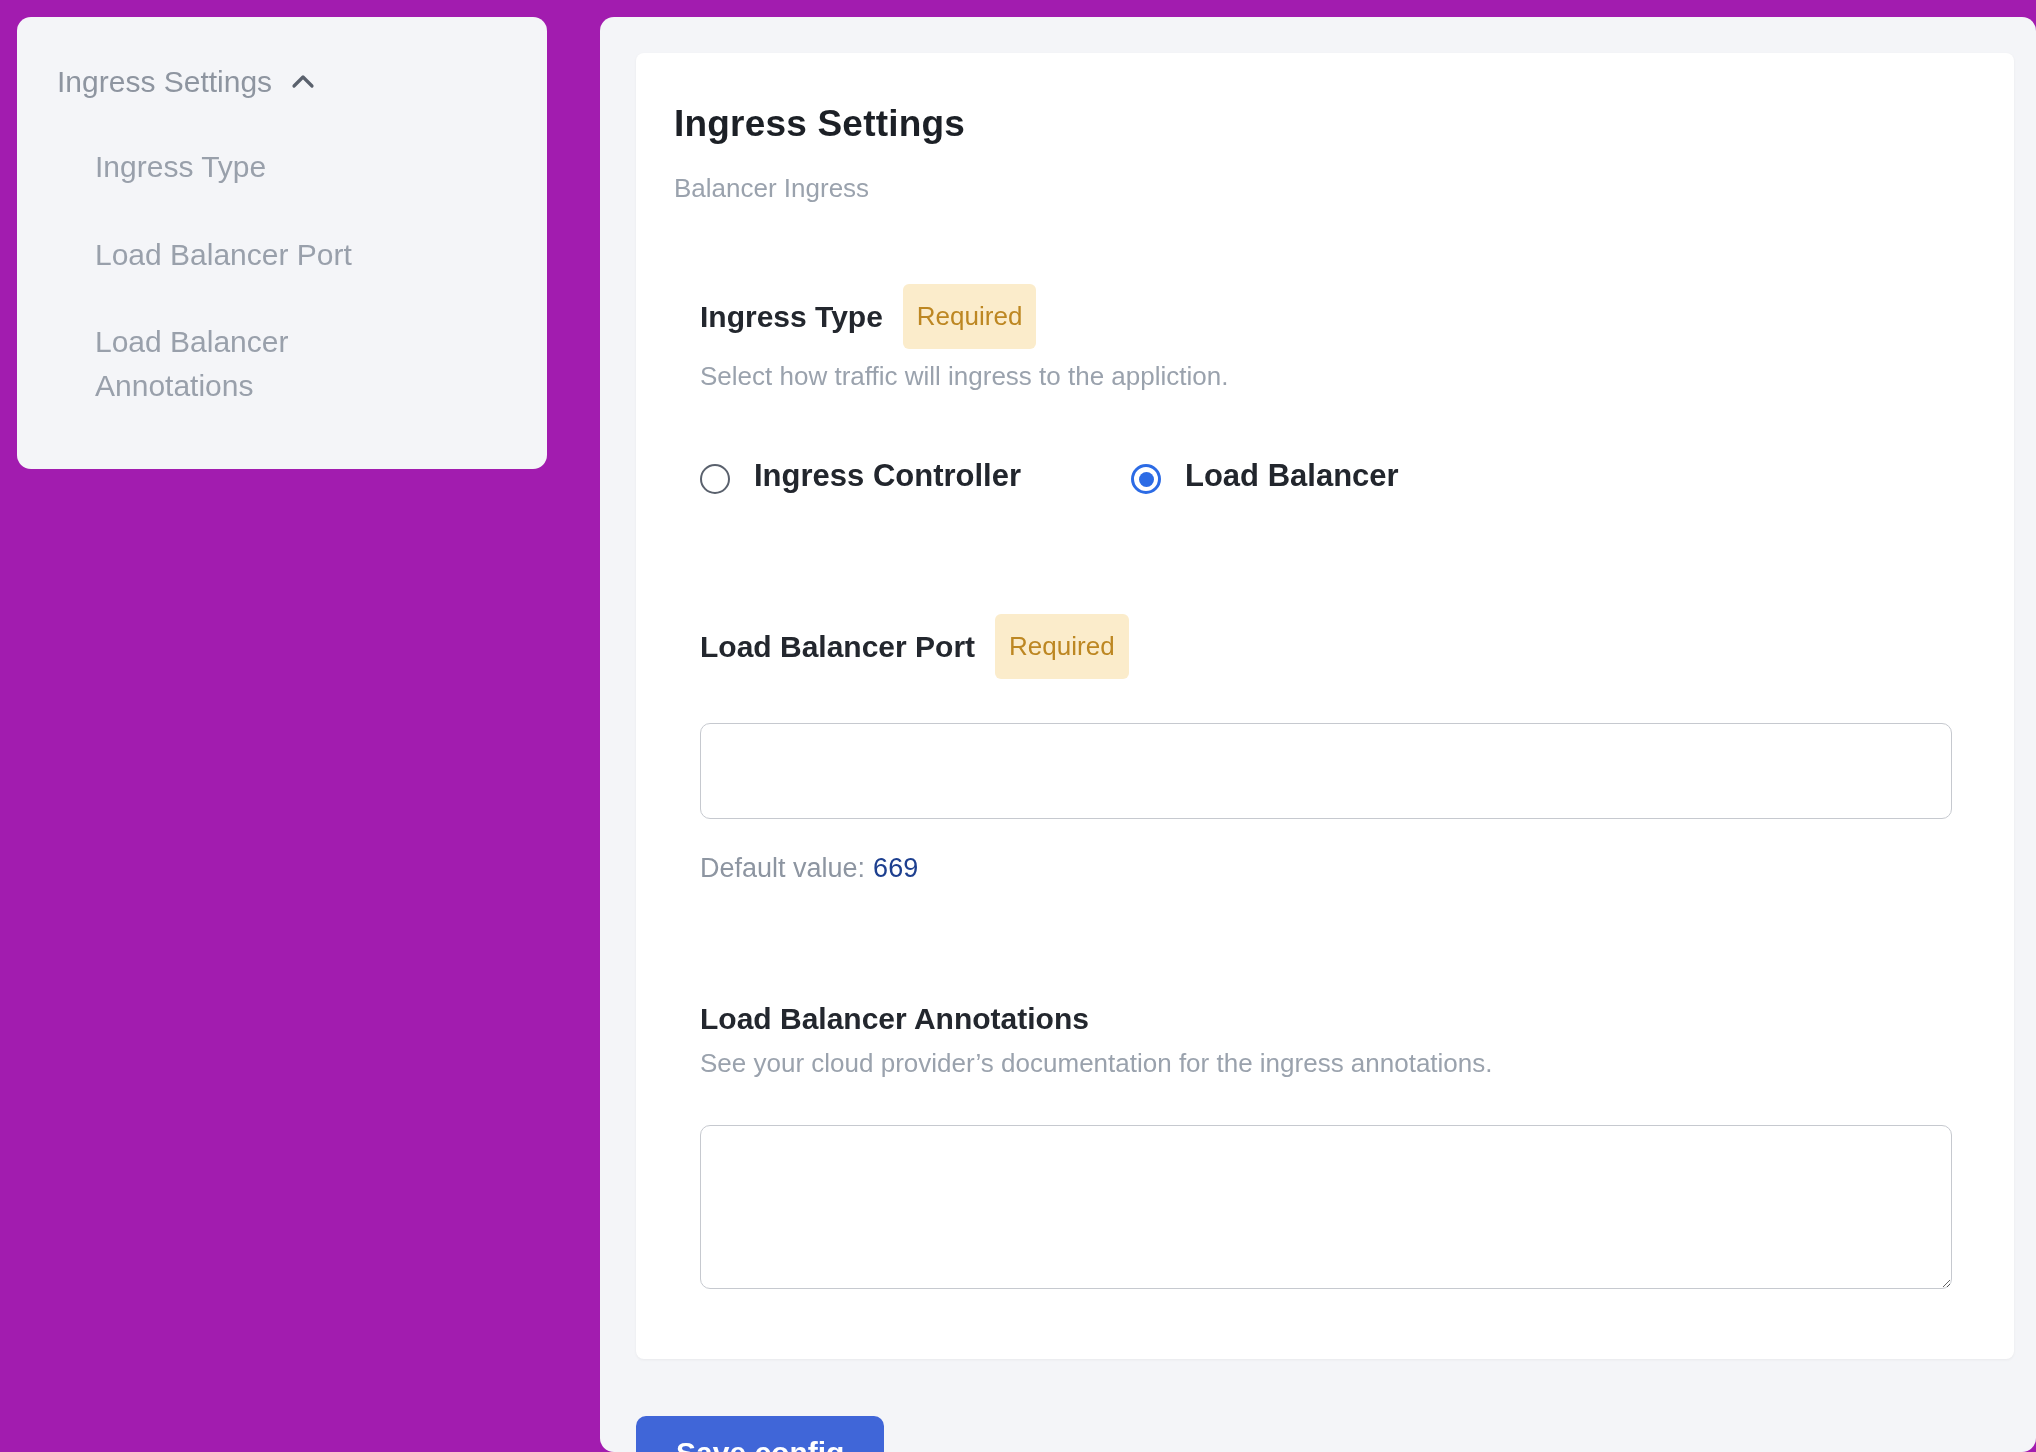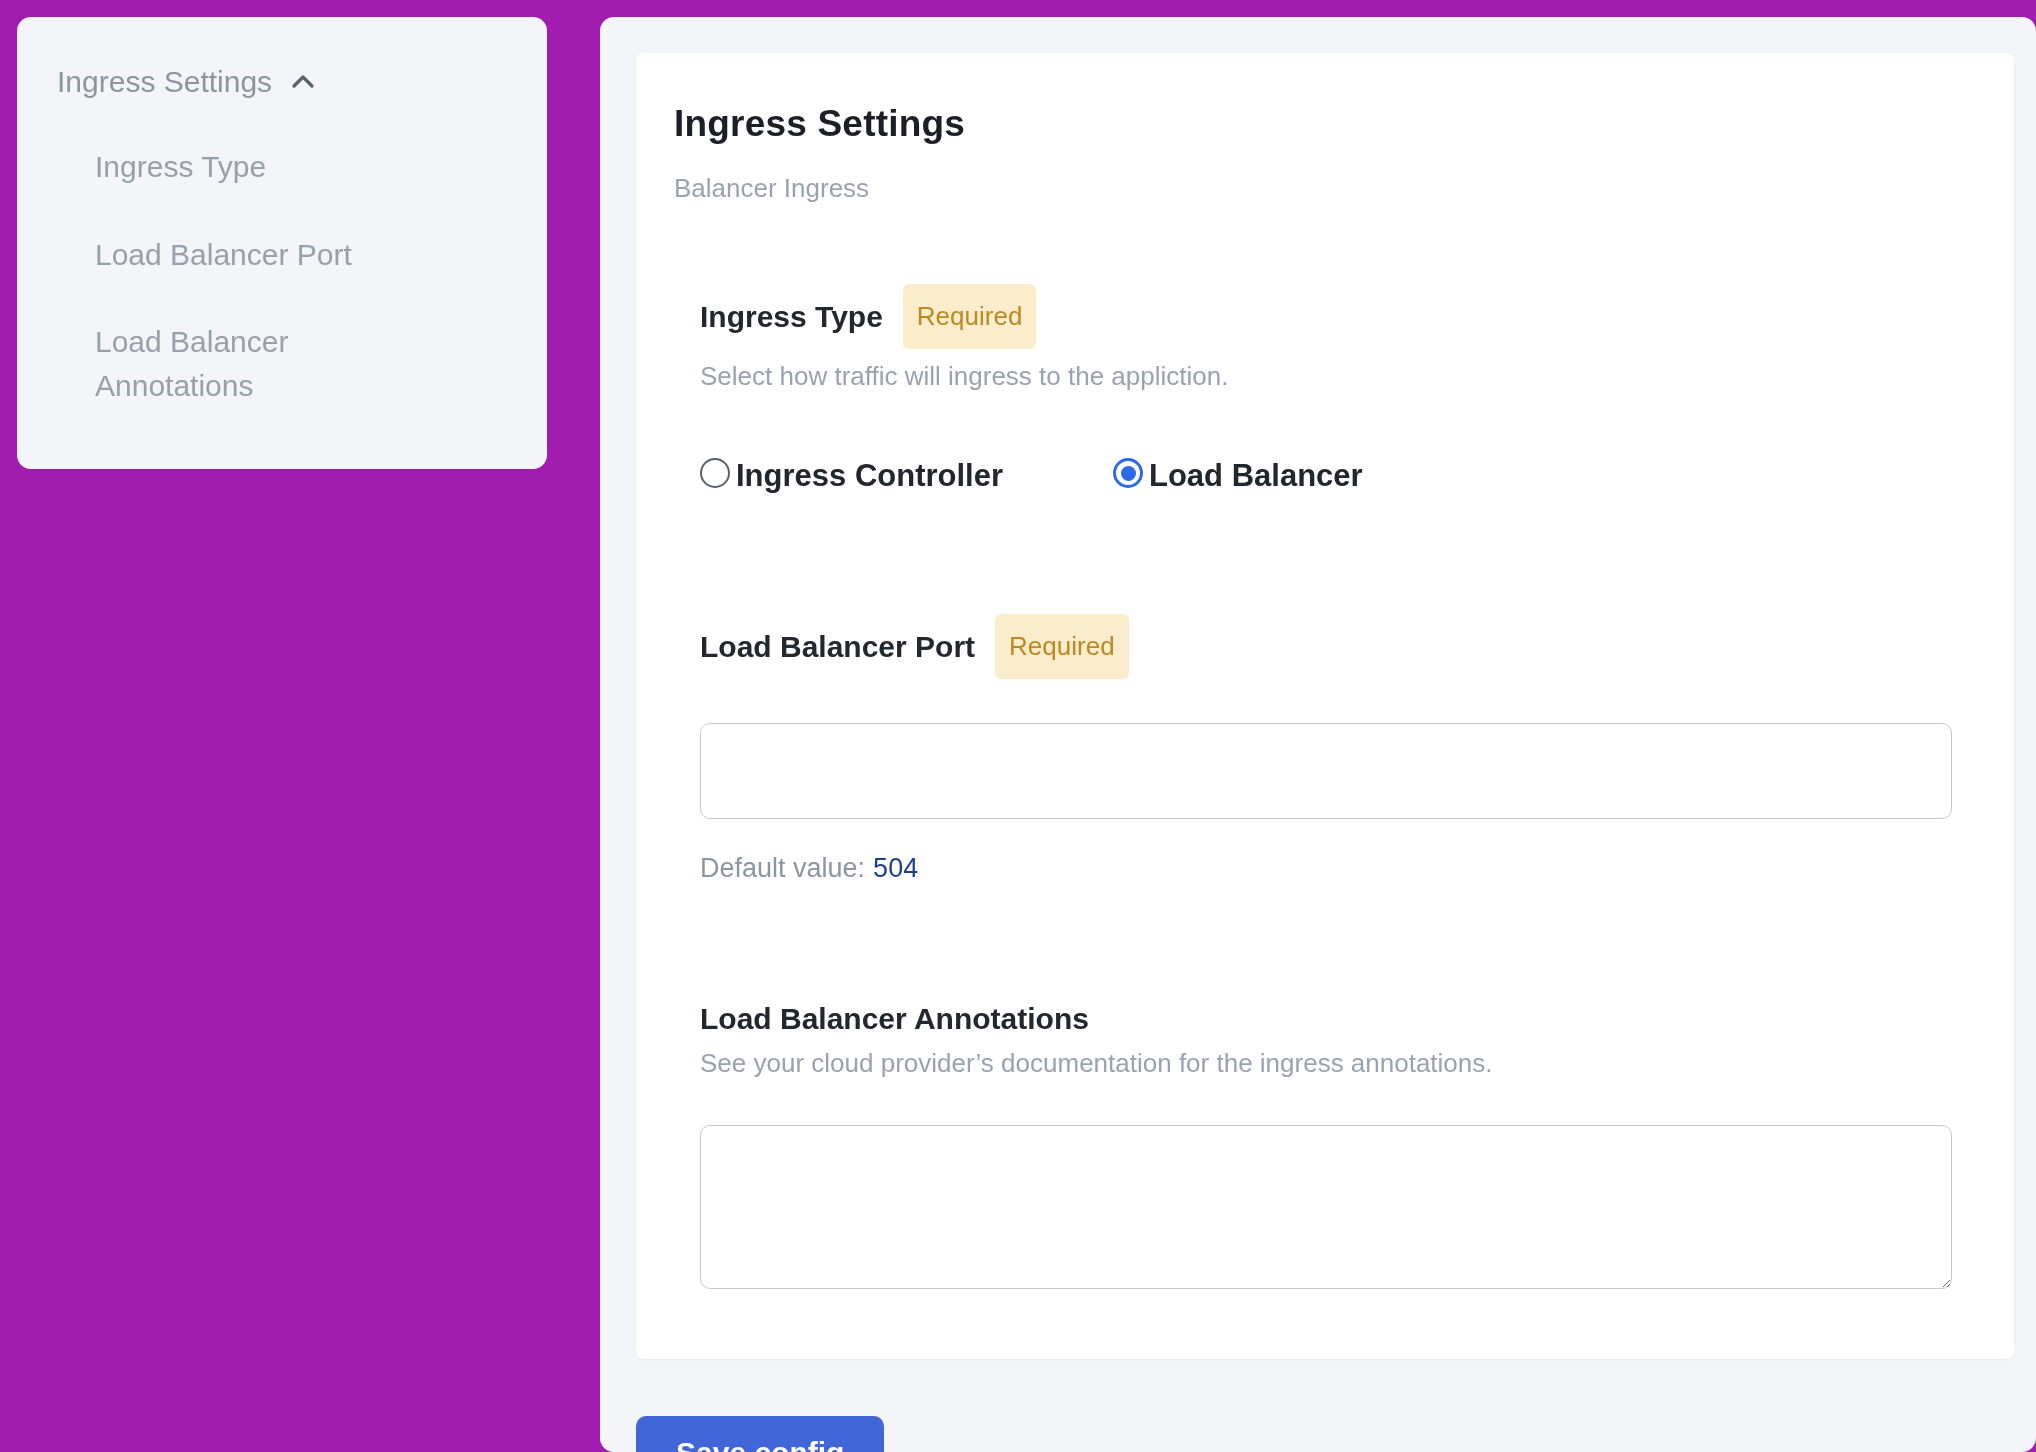--- a/index.html
+++ b/index.html
@@ -110,22 +110,22 @@
 
   
   .radio-row {
     margin-top: 66px;
     display: flex;
     align-items: center;
     gap: 110px;
   }
   .radio-option {
     display: flex;
-    align-items: flex-start;
-    gap: 6px;
+    align-items: flex-end;
+    gap: 24px;
     cursor: pointer;
   }
   .radio-circle {
     width: 30px;
     height: 30px;
     border-radius: 50%;
     border: 2.5px solid #5a616d;
     background: #ffffff;
     display: inline-flex;
     align-items: center;
@@ -256,21 +256,21 @@
 
         <div class="section second">
           <div class="section-heading-row">
             <span class="section-heading">Load Balancer Port</span>
             <span class="required-badge">Required</span>
           </div>
 
           <input type="text" class="text-input" value="" style="">
 
           <div class="default-row">
-            <span>Default value:</span><span class="default-value">504</span>
+            <span>Default value:</span><span class="default-value">669</span>
           </div>
         </div>
 
         <div class="section third">
           <div class="section-heading-row">
             <span class="section-heading">Load Balancer Annotations</span>
           </div>
           <div class="section-desc">See your cloud provider’s documentation for the ingress annotations.</div>
 
           <textarea class="textarea-input" style=""></textarea>

